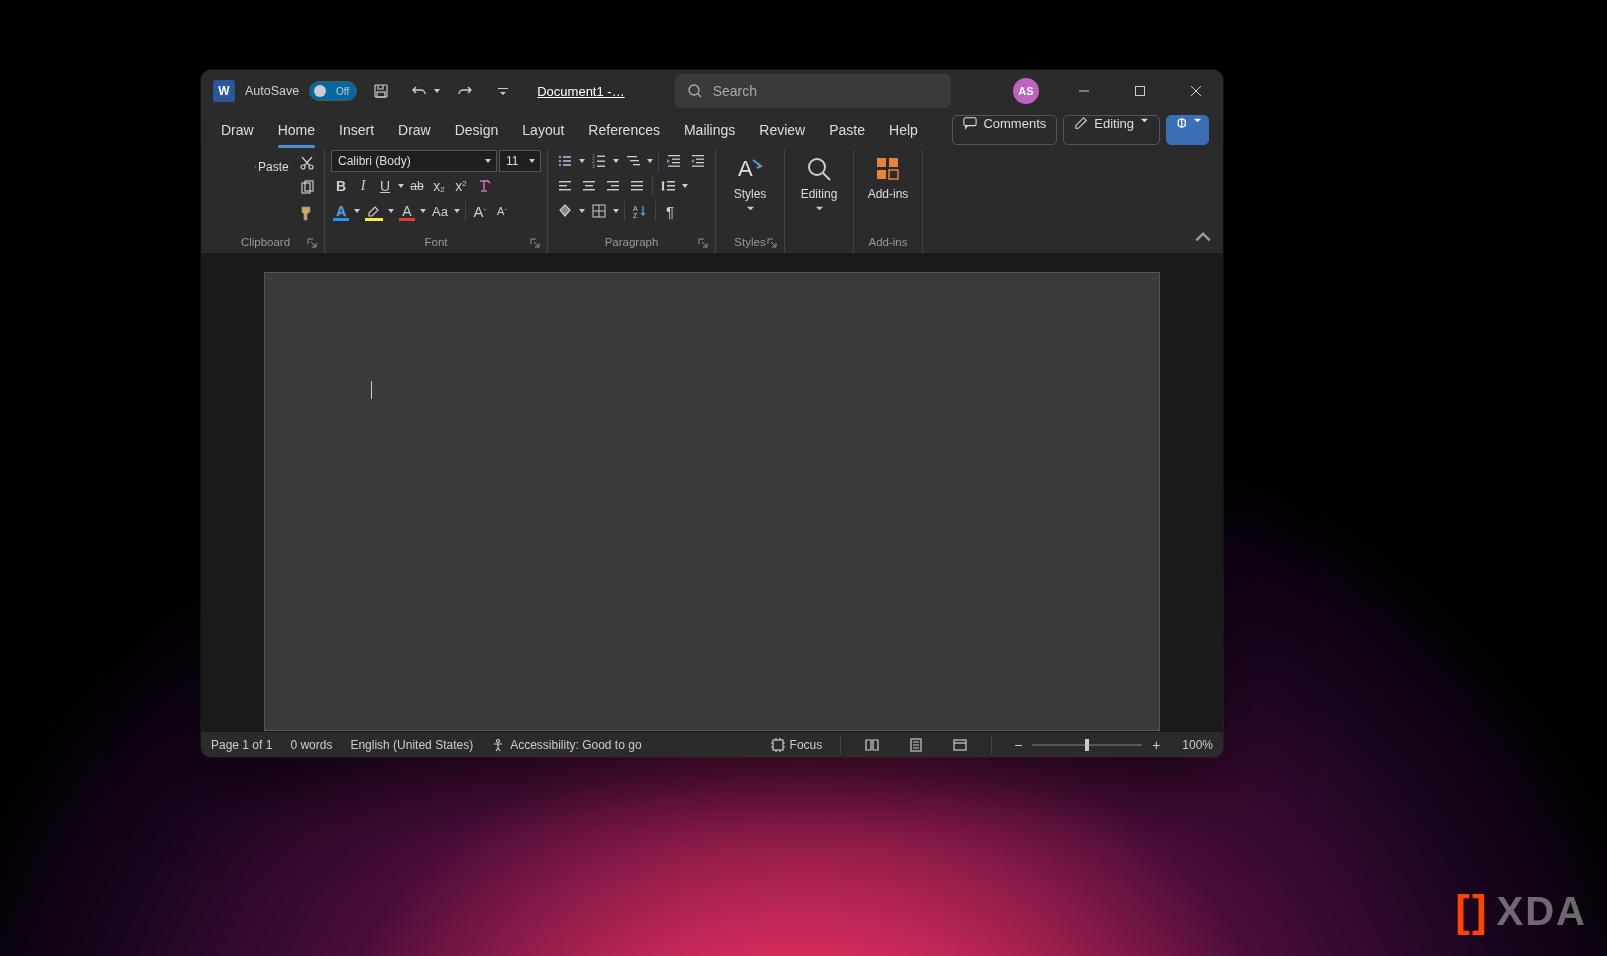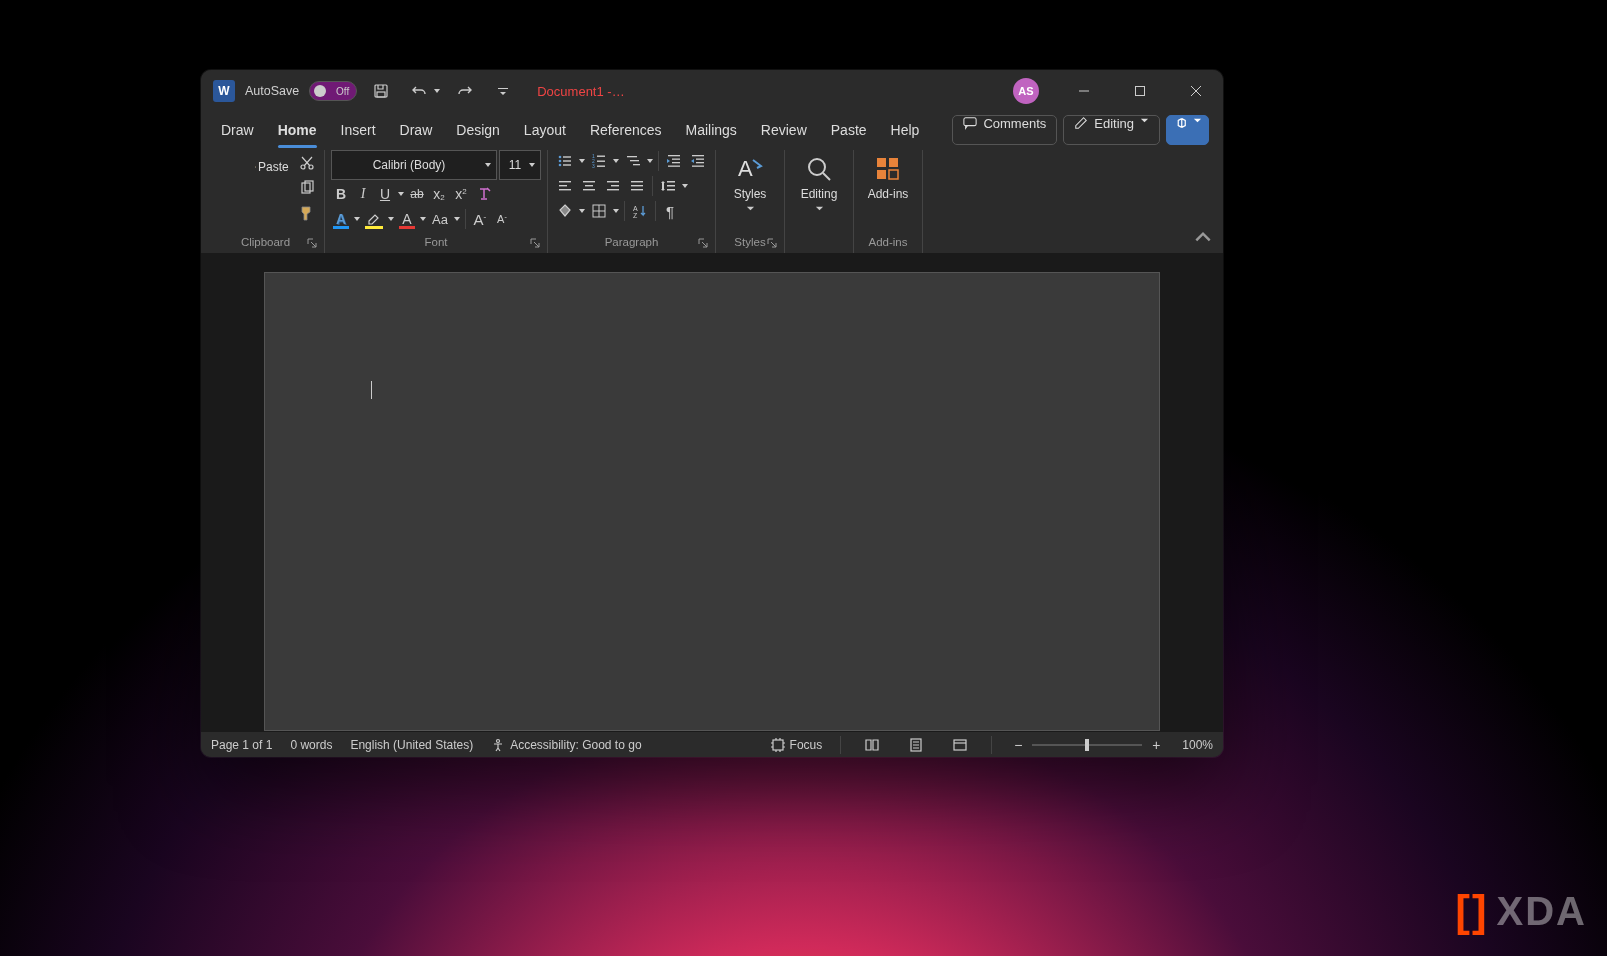--- a/index.html
+++ b/index.html
@@ -3,39 +3,39 @@
 <meta charset="utf-8">
 <style>
 * { margin: 0; padding: 0; box-sizing: border-box; font-family: 'Segoe UI', sans-serif; user-select: none; }
 body { width: 1607px; height: 956px; background: radial-gradient(ellipse 900px 800px at 50% 120%, #ff6a00 0%, #d02a5a 25%, #4a0d3a 55%, #1a0520 80%, #000 100%); overflow: hidden; position: relative; }
 .app-window { position: absolute; left: 201px; top: 70px; width: 1022px; height: 687px; background: #2b2b2b; border-radius: 10px; overflow: hidden; box-shadow: 0 30px 80px rgba(0,0,0,0.6), 0 0 0 1px rgba(255,255,255,0.08); display: flex; flex-direction: column; }
 
 
 .titlebar { height: 42px; display: flex; align-items: center; padding: 0 4px 0 12px; gap: 10px; background: #2b2b2b; }
 .word-logo { width: 22px; height: 22px; background: #2b579a; color: #fff; font-size: 12px; font-weight: 700; display: flex; align-items: center; justify-content: center; border-radius: 3px; }
 .autosave-label { color: #d0d0d0; font-size: 12.5px; }
-.autosave-toggle { width: 48px; height: 20px; background: #701a75; border: 1px solid #555; border-radius: 10px; display: flex; align-items: center; padding: 0 4px; gap: 4px; font-size: 10px; color: #ccc; position: relative; }
+.autosave-toggle { width: 48px; height: 20px; background: #0369a1; border: 1px solid #555; border-radius: 10px; display: flex; align-items: center; padding: 0 4px; gap: 4px; font-size: 10px; color: #ccc; position: relative; }
 .toggle-knob { width: 12px; height: 12px; background: #ccc; border-radius: 50%; }
 .toggle-text { margin-left: auto; margin-right: 3px; }
 .qat-btn { width: 28px; height: 28px; display: flex; align-items: center; justify-content: center; color: #ccc; border-radius: 4px; cursor: pointer; }
 .qat-btn svg { width: 16px; height: 16px; }
 .undo-group { display: flex; align-items: center; gap: 0; }
-.doc-title { color: #ef4444; font-size: 13px; margin-left: 10px; white-space: nowrap; }
+.doc-title { color: #ffffff; font-size: 13px; margin-left: 10px; white-space: nowrap; text-decoration: underline; }
 .searchbox { flex: 0 0 276px; height: 34px; background: #3a3a3a; border-radius: 6px; display: flex; align-items: center; padding: 0 12px; gap: 10px; margin-left: 40px; }
 .searchbox svg { width: 16px; height: 16px; color: #aaa; }
 .search-placeholder { color: #aaa; font-size: 14px; }
 .title-spacer { flex: 1; }
 .avatar { width: 26px; height: 26px; border-radius: 50%; background: #c063c0; color: #fff; font-size: 11px; font-weight: 600; display: flex; align-items: center; justify-content: center; margin-right: 12px; }
 .win-btn { width: 46px; height: 42px; display: flex; align-items: center; justify-content: center; color: #ccc; cursor: pointer; }
 .win-btn svg { width: 10px; height: 10px; }
 
 
 .ribbon-tabs { height: 36px; display: flex; align-items: center; padding: 0 8px; gap: 0; background: #2b2b2b; }
 .tab { padding: 0 12px; height: 36px; display: flex; align-items: center; color: #ddd; font-size: 14px; cursor: pointer; position: relative; }
-.tab.active { font-weight: 700; }
+.tab.active { font-weight: 400; }
 .tab.active::after { content: ''; position: absolute; bottom: 0; left: 12px; right: 12px; height: 3px; background: #4a8dd8; border-radius: 2px; }
 .tabs-spacer { flex: 1; }
 .pill-btn { height: 30px; padding: 0 10px; display: flex; align-items: flex-start; gap: 6px; color: #ddd; font-size: 13px; border: 1px solid #555; border-radius: 5px; cursor: pointer; margin-right: 6px; }
 .pill-btn svg { width: 14px; height: 14px; }
 .pill-btn.share { background: #3b6fb5; border-color: #3b6fb5; padding: 0 6px; }
 .pill-btn .chev { width: 9px; height: 9px; }
 
 
 .ribbon { background: #2b2b2b; display: flex; padding: 2px 6px 0; border-bottom: 1px solid #1a1a1a; height: 106px; position: relative; }
 .group { display: flex; flex-direction: column; border-right: 1px solid #444; padding: 0 6px 2px; }
@@ -49,21 +49,21 @@
 .paste-icon { width: 28px; height: 30px; }
 .paste-label { color: #ddd; font-size: 12px; }
 .paste-chev { width: 9px; height: 9px; color: #ccc; }
 .clip-col { display: flex; flex-direction: column; gap: 3px; padding-top: 2px; }
 .small-btn { width: 22px; height: 22px; display: flex; align-items: center; justify-content: center; color: #ccc; cursor: pointer; border-radius: 3px; }
 .small-btn svg { width: 16px; height: 16px; }
 
 
 .font-rows { display: flex; flex-direction: column; gap: 3px; }
 .font-row { display: flex; gap: 2px; align-items: center; }
-.font-select { height: 30px; background: #1f1f1f; border: 1px solid #555; color: #ddd; font-size: 12px; padding: 0 16px 0 6px; display: flex; align-items: center; position: relative; cursor: pointer; justify-content: center; }
+.font-select { height: 22px; background: #1f1f1f; border: 1px solid #555; color: #ddd; font-size: 12px; padding: 0 16px 0 6px; display: flex; align-items: center; position: relative; cursor: pointer; }
 .font-select.name { width: 166px; }
 .font-select.size { width: 42px; }
 .font-select::after { content: ''; position: absolute; right: 5px; top: 50%; width: 0; height: 0; border-left: 3px solid transparent; border-right: 3px solid transparent; border-top: 4px solid #ccc; transform: translateY(-50%); }
 .fmt-btn { height: 22px; min-width: 20px; padding: 0 3px; display: flex; align-items: center; justify-content: center; color: #ccc; cursor: pointer; border-radius: 3px; font-size: 14px; }
 .fmt-btn svg { width: 16px; height: 16px; }
 .fmt-btn .sub { font-size: 8px; margin-top: 6px; }
 .fmt-btn .sup { font-size: 8px; margin-bottom: 6px; }
 .split-chev { width: 8px; display: flex; align-items: center; justify-content: center; cursor: pointer; border-radius: 2px; }
 .split-chev::after { content: ''; width: 0; height: 0; border-left: 3px solid transparent; border-right: 3px solid transparent; border-top: 4px solid #ccc; }
 .vsep { width: 1px; height: 20px; background: #444; margin: 0 2px; }
@@ -133,20 +133,27 @@
         <svg viewBox="0 0 16 16" fill="none" stroke="currentColor" stroke-width="1.4">
           <path d="M11 4l3 3-3 3M14 7H6a4 4 0 00-4 4"></path>
         </svg>
       </div>
     <div class="qat-btn">
         <svg viewBox="0 0 16 16" fill="currentColor">
           <path d="M3 5h10v1H3zM5 9l3 3 3-3z"></path>
         </svg>
       </div>
     <span class="doc-title">Document1 -…</span>
+    <div class="searchbox">
+      <svg viewBox="0 0 16 16" fill="none" stroke="currentColor" stroke-width="1.4">
+          <circle cx="7" cy="7" r="5"></circle>
+          <path d="M11 11l3 3"></path>
+        </svg>
+      <span class="search-placeholder">Search</span>
+    </div>
     <div class="title-spacer"></div>
     <div class="avatar">AS</div>
     <div class="win-btn">
         <svg viewBox="0 0 10 10" stroke="currentColor" stroke-width="1">
           <path d="M0 5h10"></path>
         </svg>
       </div>
     <div class="win-btn">
         <svg viewBox="0 0 10 10" fill="none" stroke="currentColor" stroke-width="1">
           <rect x="0.5" y="0.5" width="9" height="9"></rect>

